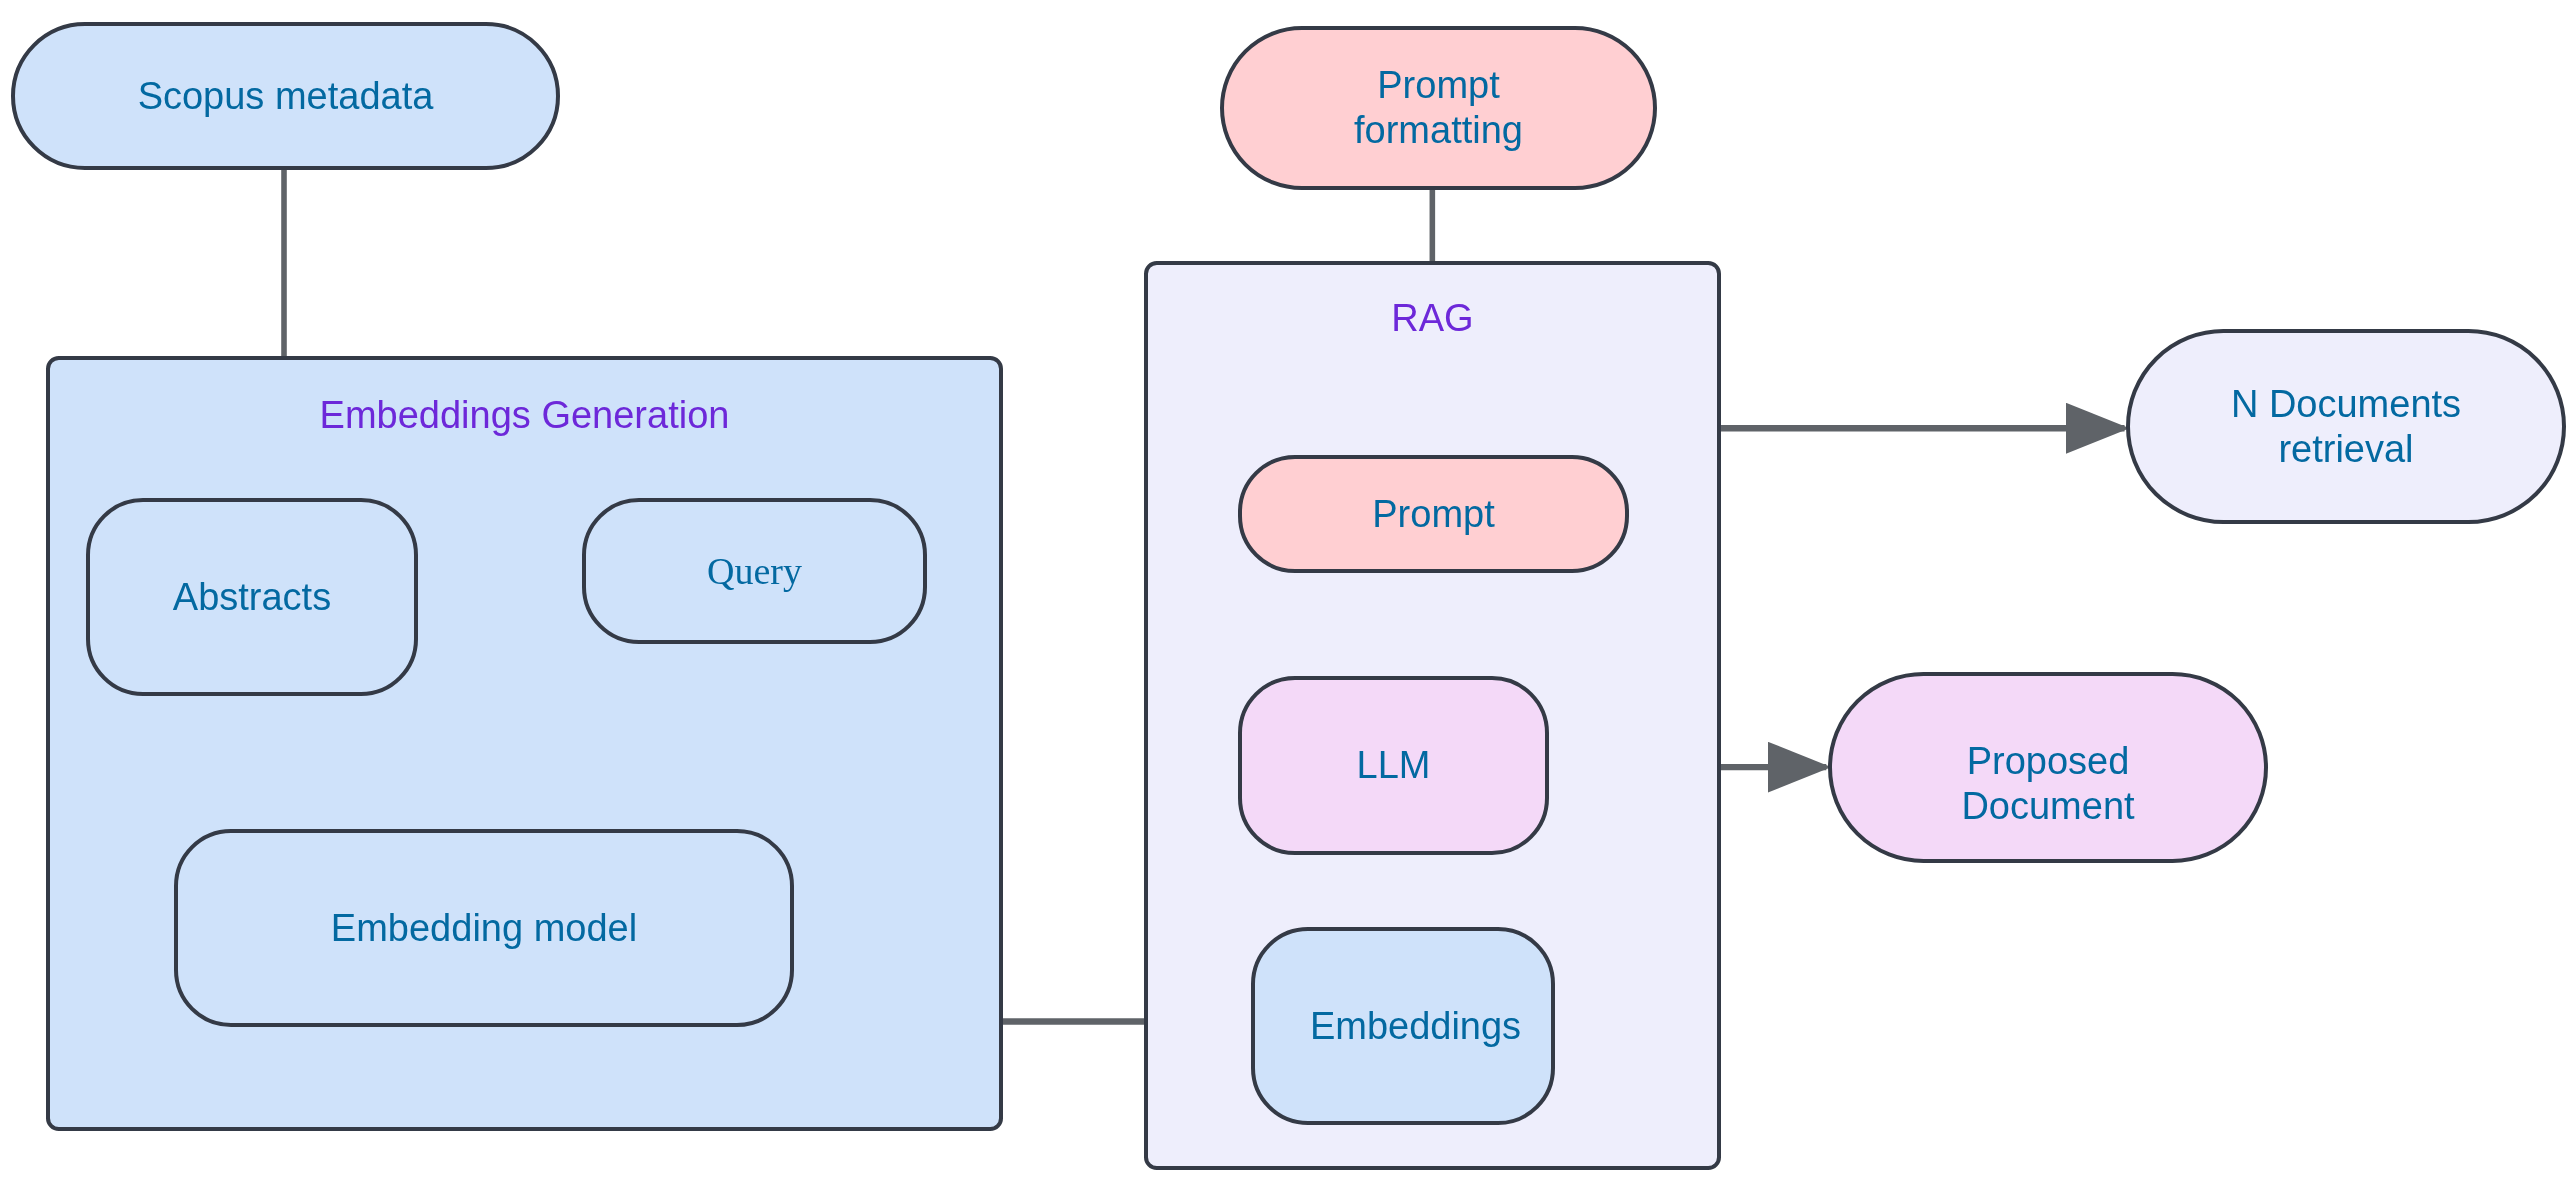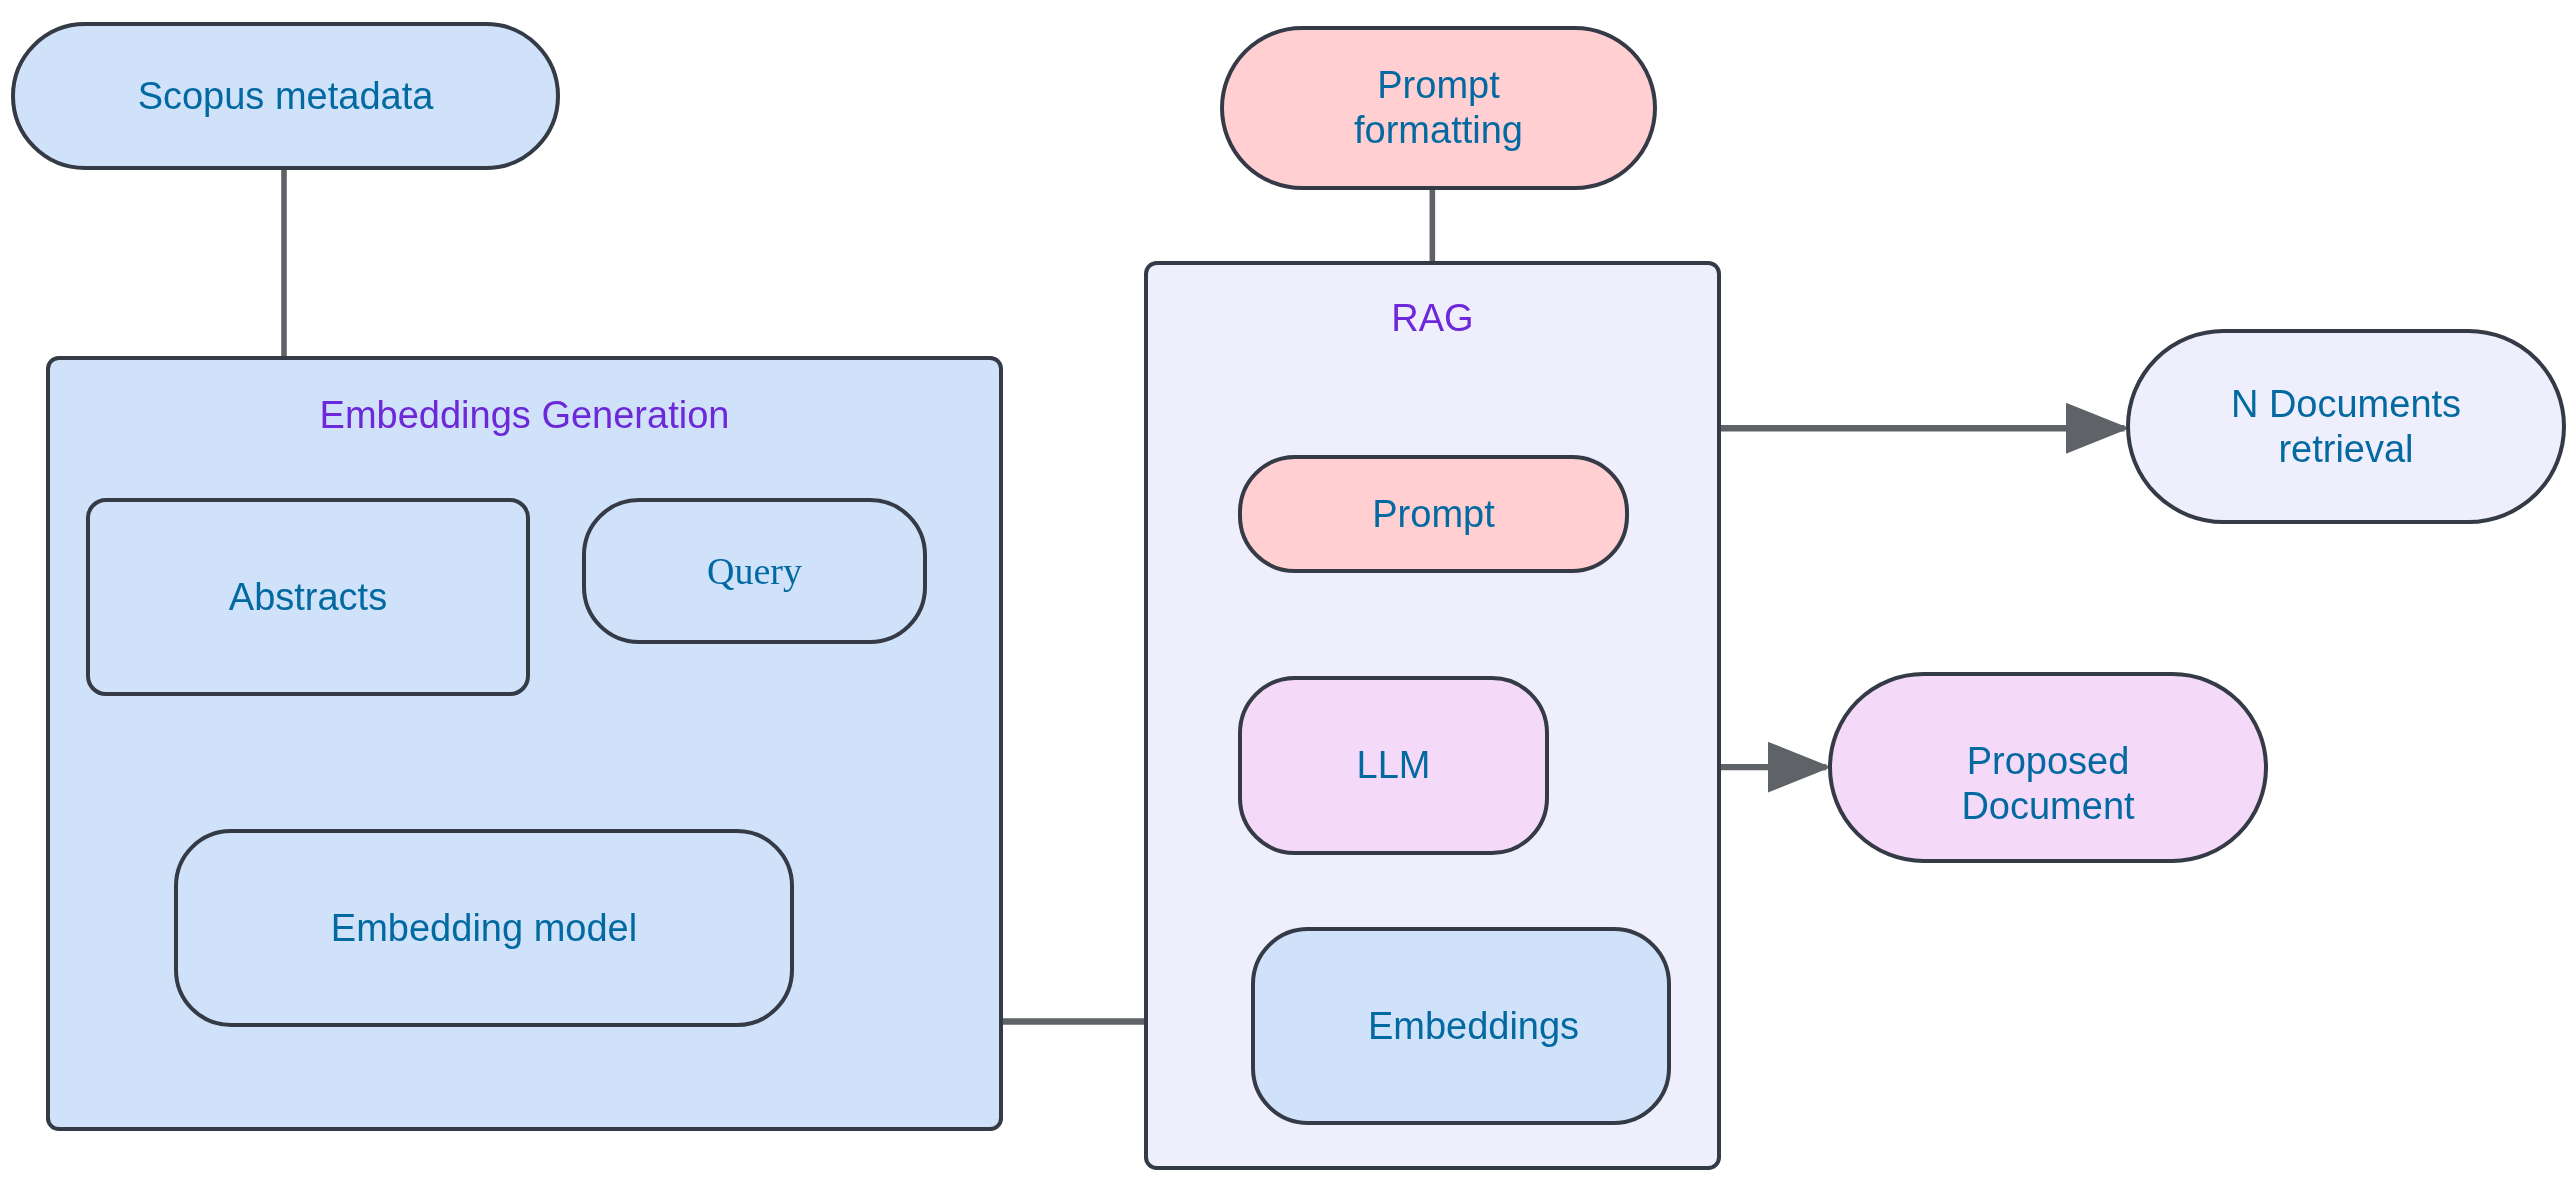--- a/index.html
+++ b/index.html
@@ -106,21 +106,21 @@
   </div>
 
   <div class="group fill-lav" style="left:1144px; top:261px; width:577px; height:909px;">
     <div class="group-label" style="left:0; right:0; top:33px;">RAG</div>
   </div>
 
   <div class="node stadium fill-blue" style="left:11px; top:22px; width:549px; height:148px;">
     <span>Scopus metadata</span>
   </div>
 
-  <div class="node rounded fill-blue" style="left:86px; top:498px; width:444px; height:198px;border-radius:20px;">
+  <div class="node rounded fill-blue" style="left:86px; top:498px; width:332px; height:198px;">
     <span>Abstracts</span>
   </div>
 
   <div class="node rounded fill-blue" style="left:582px; top:498px; width:345px; height:146px;font-family:Liberation Serif, serif;">
     <span>Query</span>
   </div>
 
   <div class="node rounded fill-blue" style="left:174px; top:829px; width:620px; height:198px;">
     <span>Embedding model</span>
   </div>
@@ -133,21 +133,21 @@
   </div>
 
   <div class="node rounded fill-pink" style="left:1238px; top:455px; width:391px; height:118px;">
     <span>Prompt</span>
   </div>
 
   <div class="node rounded fill-purple" style="left:1238px; top:676px; width:311px; height:179px;">
     <span>LLM</span>
   </div>
 
-  <div class="node rounded fill-blue" style="left:1251px; top:927px; width:420px; height:198px;padding-left:36px;">
+  <div class="node rounded fill-blue" style="left:1251px; top:927px; width:304px; height:198px;padding-left:36px;">
     <span>Embeddings</span>
   </div>
 
   <div class="node stadium fill-lav" style="left:2126px; top:329px; width:440px; height:195px;">
     <span style="display:block;">
       <span>N Documents</span><br>
       <span>retrieval</span>
     </span>
   </div>
 

